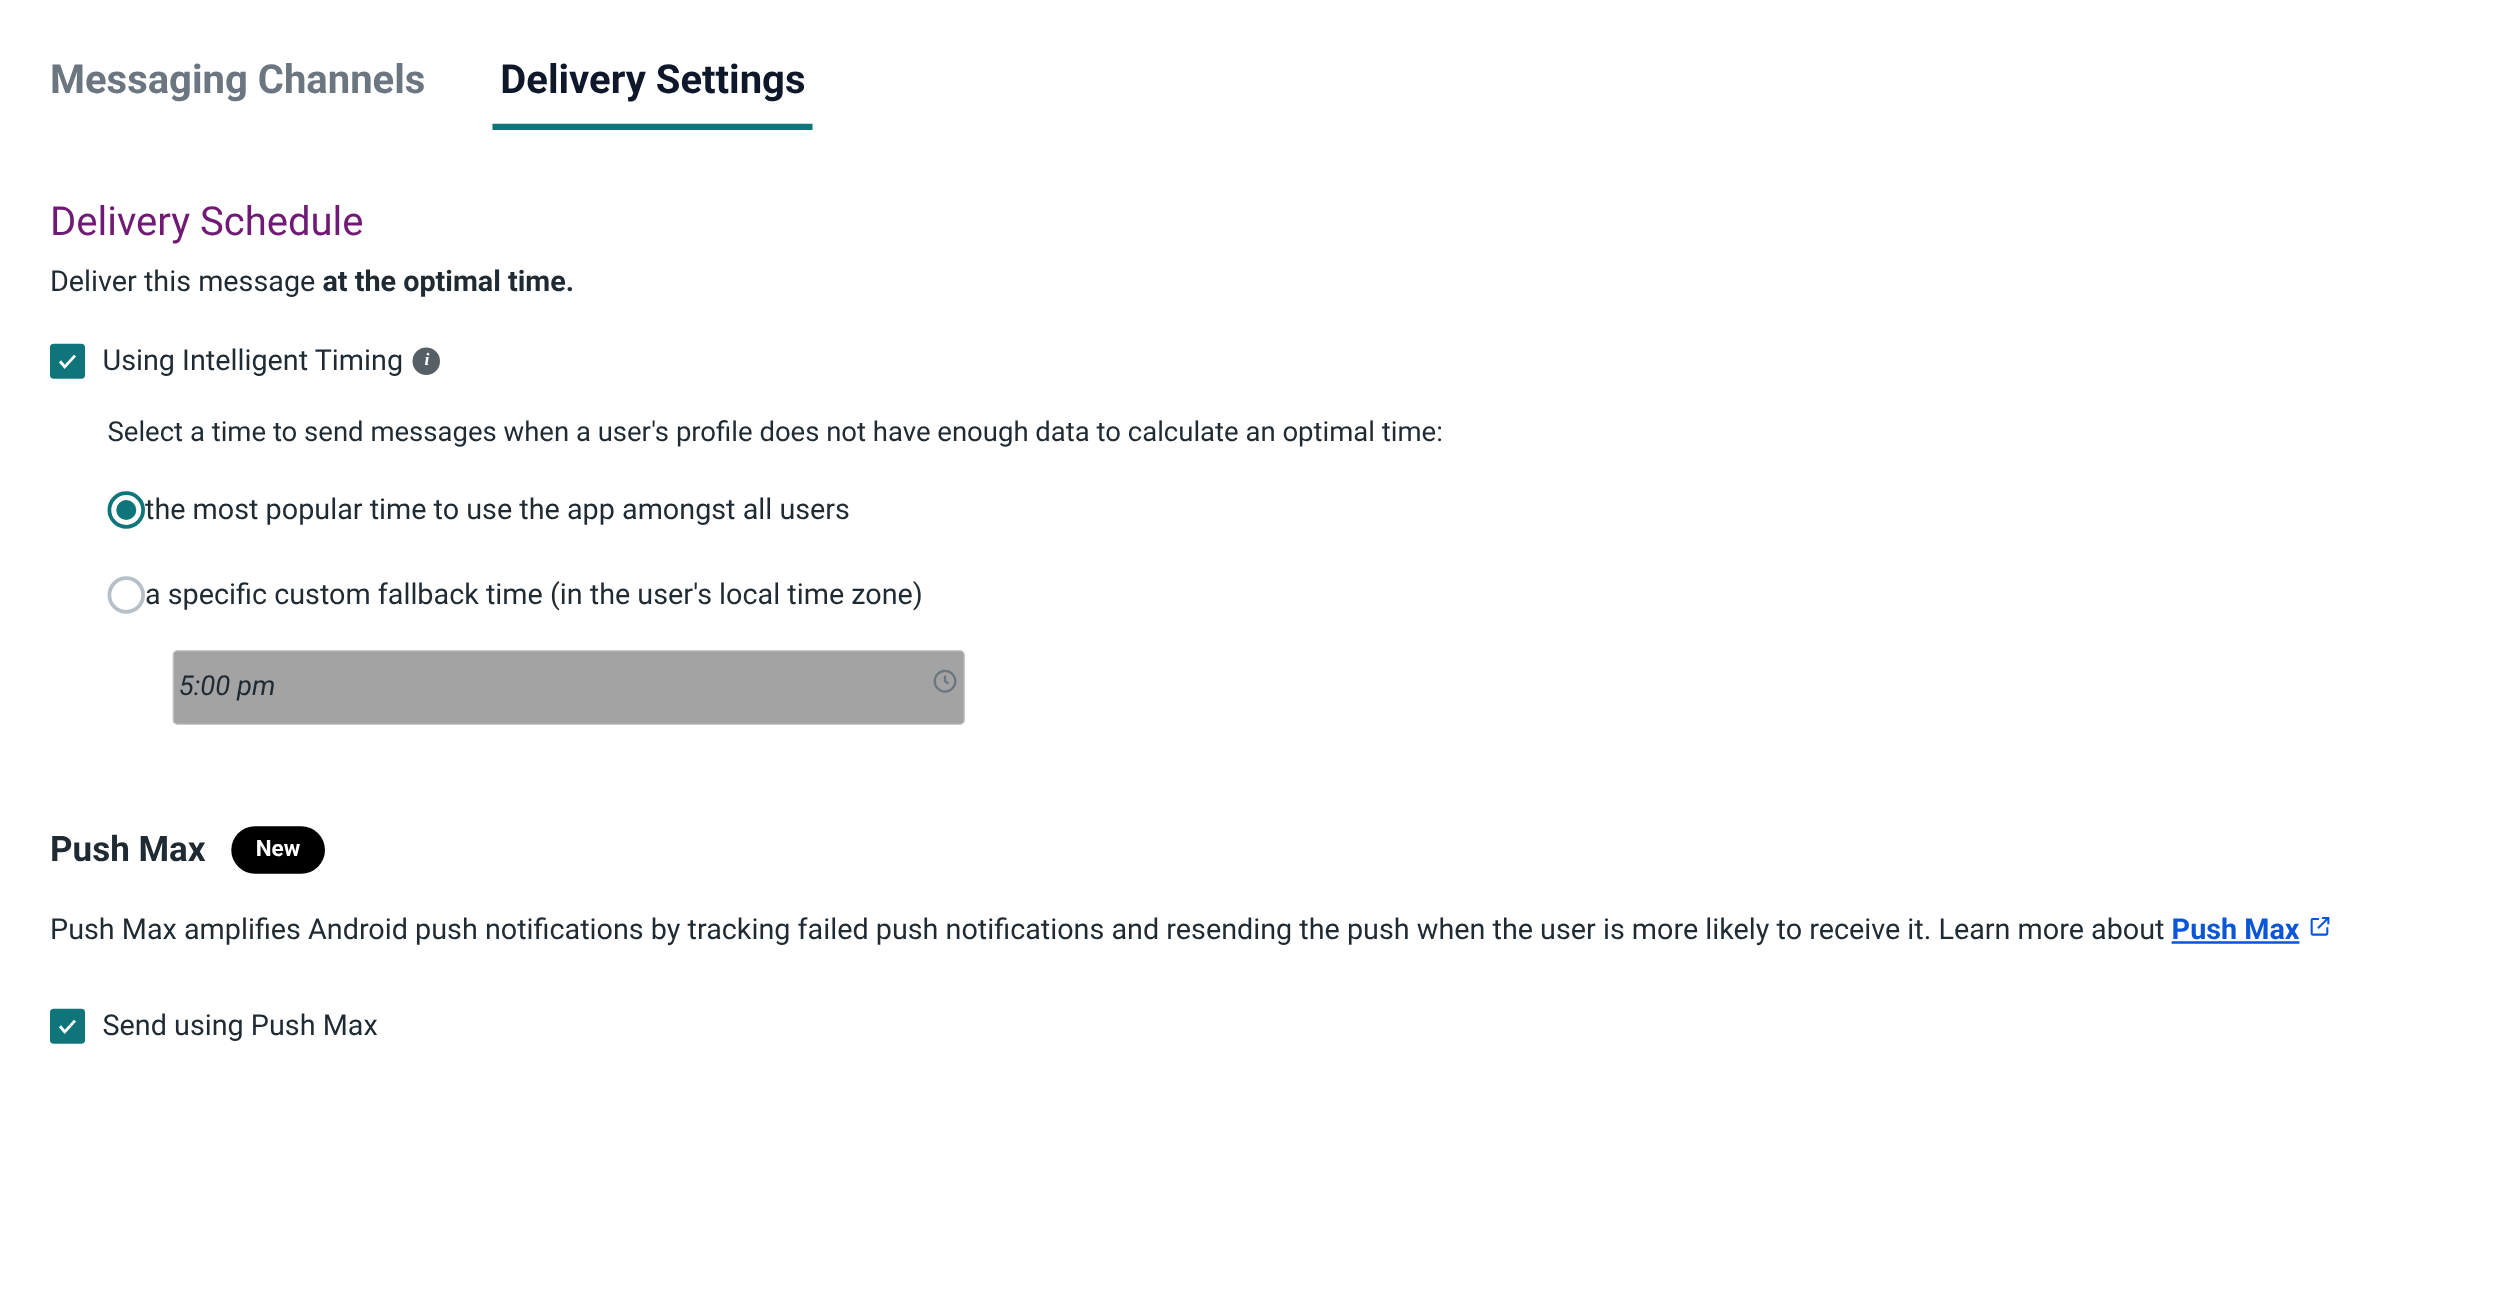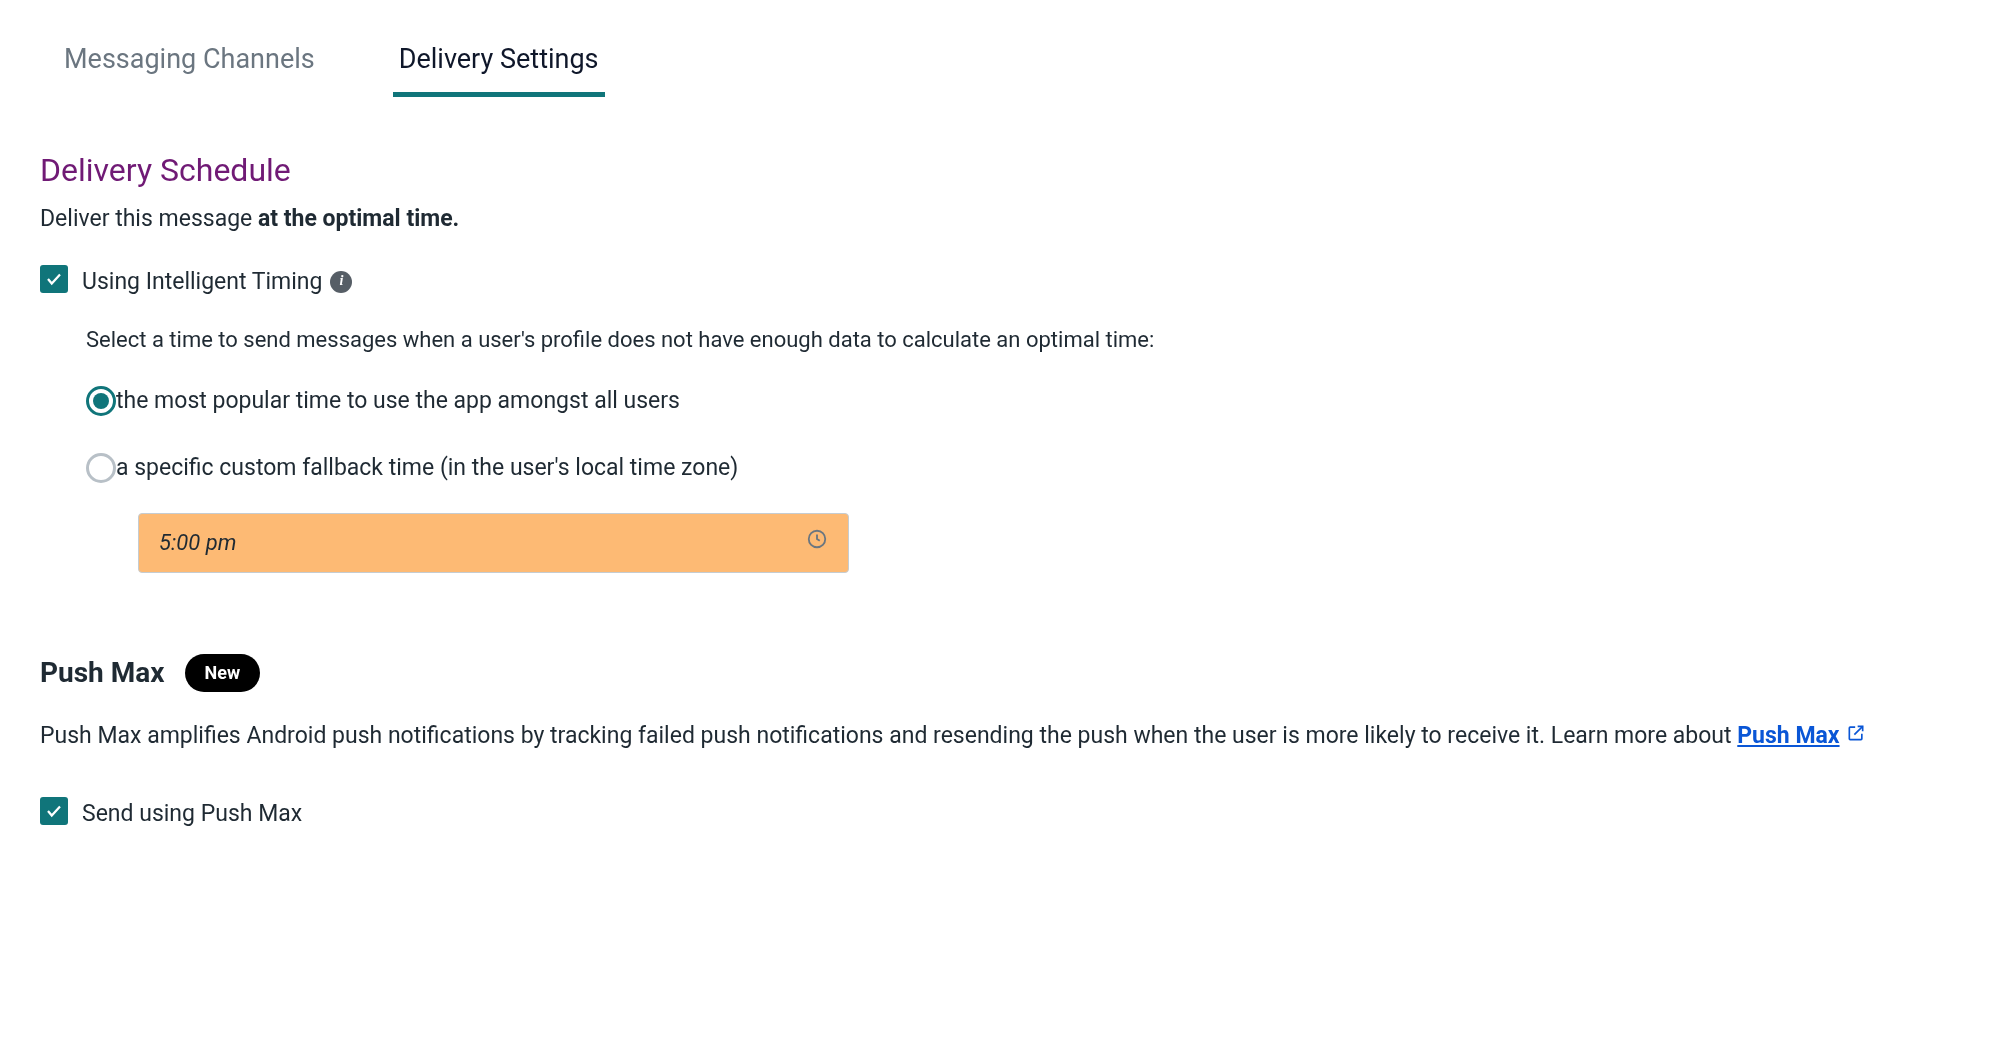--- a/index.html
+++ b/index.html
@@ -18,27 +18,26 @@
   }
 
   
   .tabs {
     display: flex;
     gap: 60px;
     border-bottom: 0 solid transparent;
     margin-bottom: 50px;
   }
   .tab {
-    font-size: 27px;
-    font-weight: 400;
+    font-size: 32px;
+    font-weight: 700;
     color: #6b7680;
     padding: 10px 0 18px 0;
     cursor: pointer;
     position: relative;
-    margin-left: 24px;
   }
   .tab.active {
     color: #0f172a;
   }
   .tab.active::after {
     content: "";
     position: absolute;
     left: -6px;
     right: -6px;
     bottom: 0;
@@ -59,20 +58,21 @@
     margin-bottom: 30px;
   }
   .section-subtitle .bold {
     font-weight: 700;
     text-align: center;
   }
 
   
   .checkbox-row {
     display: flex;
+    align-items: center;
     gap: 14px;
     margin-bottom: 26px;
   }
   .checkbox {
     width: 28px;
     height: 28px;
     background: #10757a;
     border-radius: 3px;
     display: inline-flex;
     align-items: center;
@@ -153,29 +153,29 @@
     max-width: 720px;
   }
 
   
   .time-input-wrap {
     margin-left: 52px;
     margin-top: -6px;
     margin-bottom: 80px;
   }
   .time-input {
-    width: 711px;
+    width: 634px;
     height: 60px;
     border: 1px solid #c5ccd1;
     border-radius: 4px;
-    background: #fdba74;
+    background: #a3a3a3;
     display: flex;
     align-items: center;
     justify-content: space-between;
-    padding: 0 20px;
+    padding: 0 4px;
     font-style: italic;
     font-size: 22px;
     color: #1f2a33;
   }
   .clock-icon svg {
     width: 22px;
     height: 22px;
     stroke: #6b7680;
     stroke-width: 2;
     fill: none;

